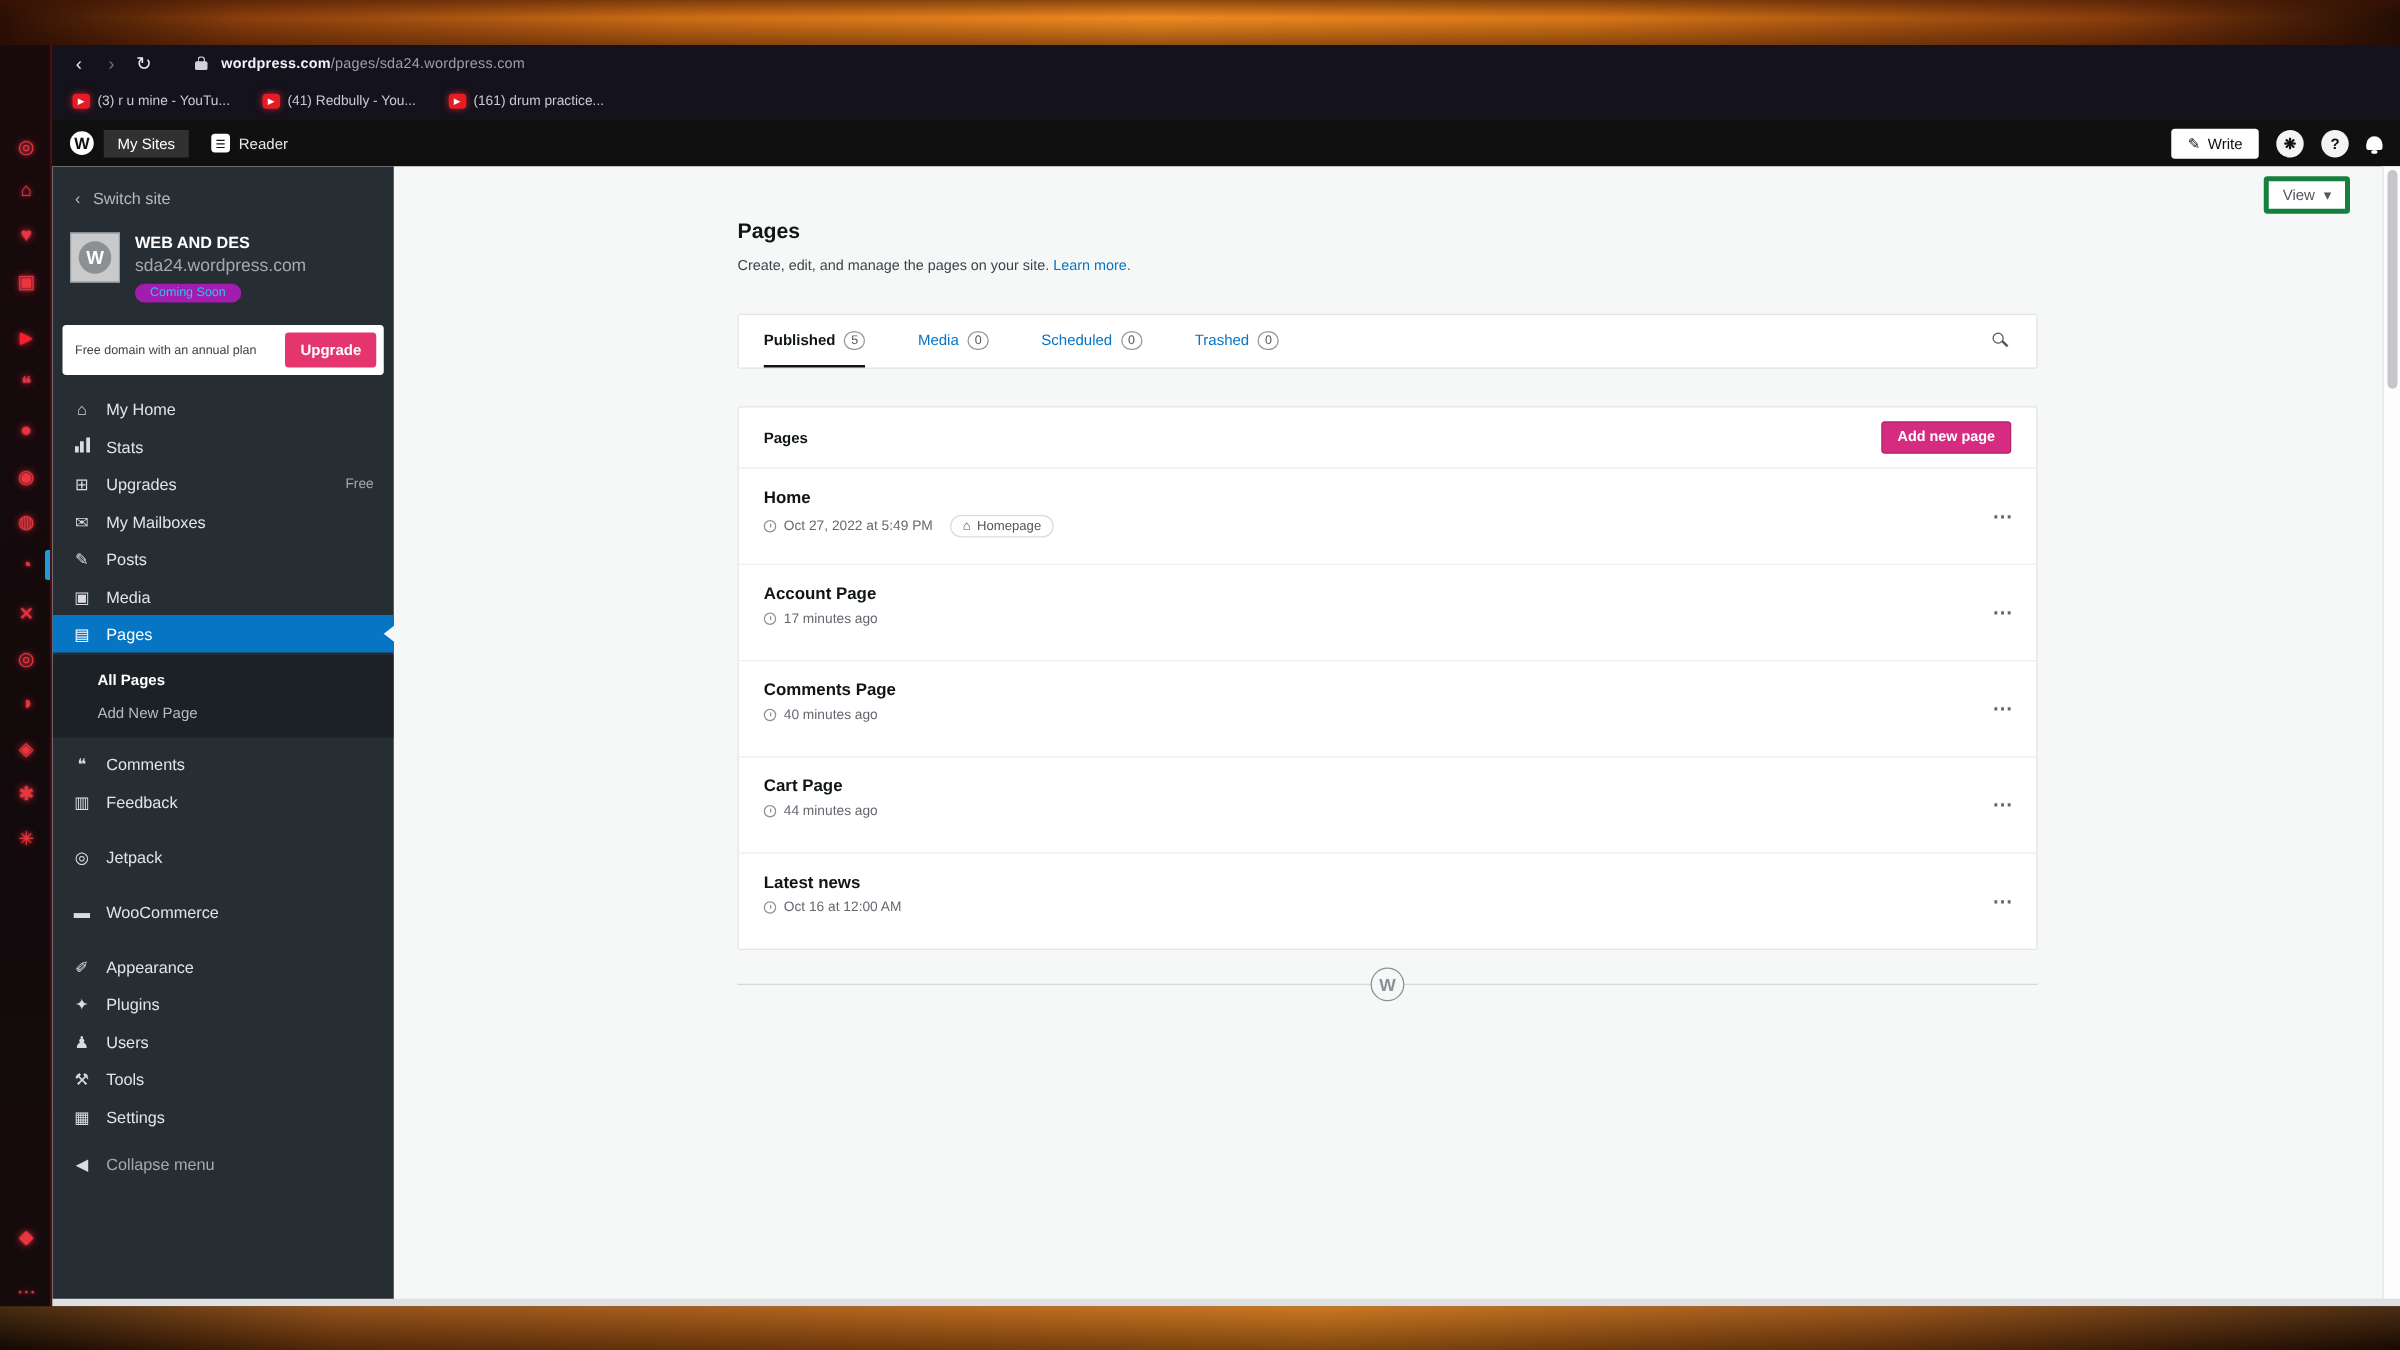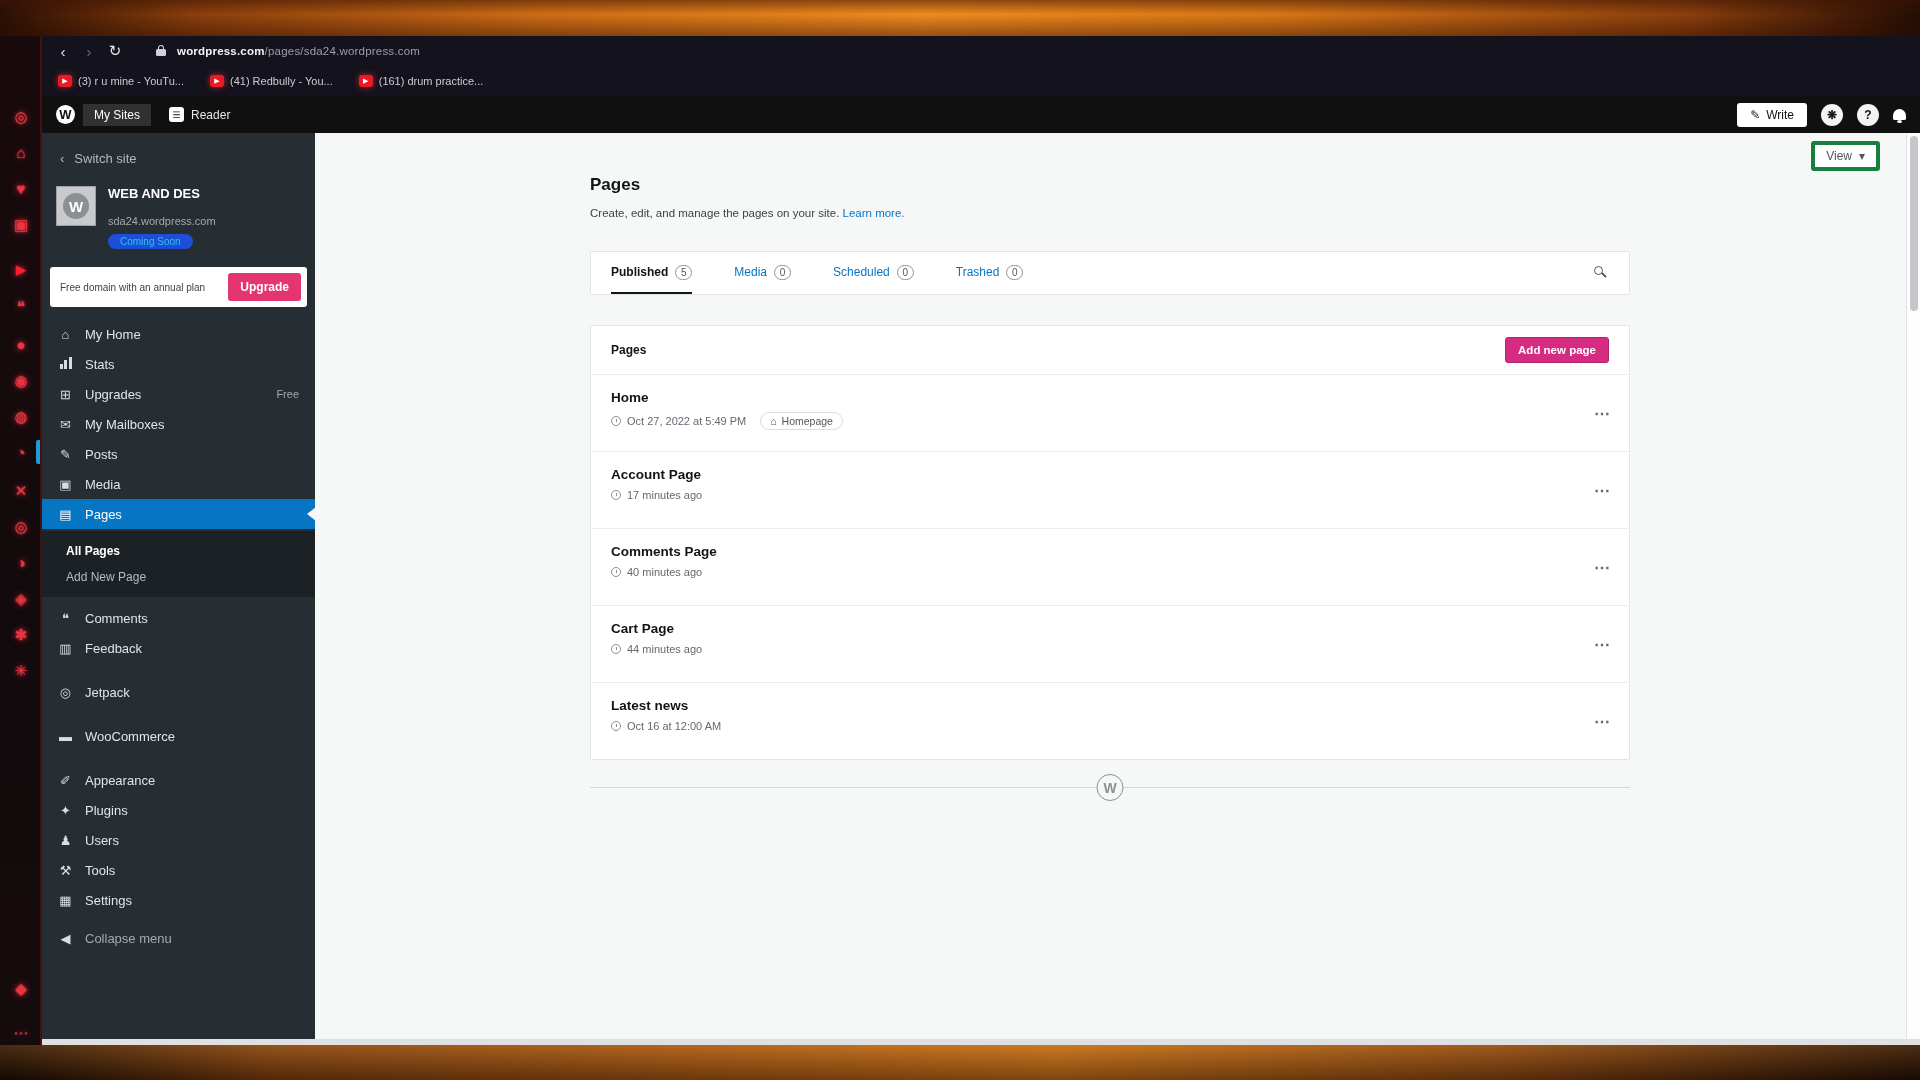--- a/index.html
+++ b/index.html
@@ -71,42 +71,42 @@
   
   .sidebar{ width:273px; flex:0 0 auto; background:#262d33; color:#c3c4c7; padding-top:12px; }
   .switch-site{ display:flex; align-items:center; gap:10px; padding:6px 18px 12px; color:#b4b9be;
     font-size:13px; cursor:pointer; }
   .site-card{ display:flex; gap:12px; padding:8px 14px 4px; }
   .site-avatar{ width:40px; height:40px; background:#c9cacb; border:1px solid #9aa0a6;
     display:flex; align-items:center; justify-content:center; }
   .site-avatar .inner{ width:26px; height:26px; border-radius:50%; background:#8c8f94; color:#fff;
     display:flex; align-items:center; justify-content:center; font-size:15px; font-weight:bold; }
   .site-name{ font-size:13px; font-weight:bold; color:#fff; }
-  .site-domain{ font-size:11px; color:#a7aaad; margin-top:14px; }
-  .coming-soon{ display:inline-block; margin-top:7px; background:#1d4ed8; color:#2fc2e6;
+  .site-domain{ font-size:14px; color:#a7aaad; margin-top:3px; }
+  .coming-soon{ display:inline-block; margin-top:7px; background:#a21caf; color:#2fc2e6;
     font-size:10px; padding:2px 12px; border-radius:10px; }
   .upgrade-banner{ margin:14px 8px 12px; background:#fff; border-radius:3px; display:flex;
     align-items:center; padding:6px 6px 6px 10px; gap:8px; }
   .upgrade-text{ font-size:10px; color:#3c434a; flex:1; }
   .upgrade-btn{ background:#e4356f; color:#fff; border:none; border-radius:3px; font-family:inherit;
     font-size:12px; font-weight:bold; padding:7px 12px; cursor:pointer; }
 
   .menu{ margin-top:6px; }
   .mi{ display:flex; align-items:center; height:30px; padding:0 16px 0 15px; cursor:pointer; font-size:13px; color:#e2e4e7; }
   .mi .ic{ width:17px; margin-right:11px; text-align:center; font-size:13px; color:#dcdcde; flex:0 0 auto; }
   .mi .meta{ margin-left:auto; font-size:11px; color:#a7aaad; }
   .mi.active{ background:#0675c4; color:#fff; position:relative; }
   .mi.active .ic{ color:#fff; }
   .mi.active::after{ content:''; position:absolute; right:-1px; top:50%; margin-top:-7px;
     border:7px solid transparent; border-right:9px solid #f6f7f7; }
   .bars{ display:inline-flex; align-items:flex-end; gap:1.5px; height:12px; }
   .bars i{ width:3px; background:#dcdcde; display:block; }
   .bars i:nth-child(1){ height:5px; } .bars i:nth-child(2){ height:9px; } .bars i:nth-child(3){ height:12px; }
   .submenu{ background:rgba(0,0,0,.25); padding:7px 0; margin:2px 0 6px; }
-  .smi{ height:26px; display:flex; align-items:center; padding-left:24px; font-size:12px; color:#b5bcc2; cursor:pointer; }
+  .smi{ height:26px; display:flex; align-items:center; padding-left:12px; font-size:12px; color:#b5bcc2; cursor:pointer;margin-left:24px; }
   .smi.current{ color:#fff; font-weight:bold; }
   .spacer8{ height:8px; } .spacer14{ height:14px; }
   .mi.dim{ color:#a7aaad; }
 
   
   .content{ flex:1; position:relative; }
   .view-btn{ position:absolute; top:8px; right:40px; background:#fff; border:4px solid #15803d;
     border-radius:3px; padding:4px 11px; font-size:12px; color:#50575e; font-family:inherit;
     display:flex; align-items:center; gap:7px; cursor:pointer; }
   .main-col{ position:absolute; left:275px; width:1040px; top:0; }

